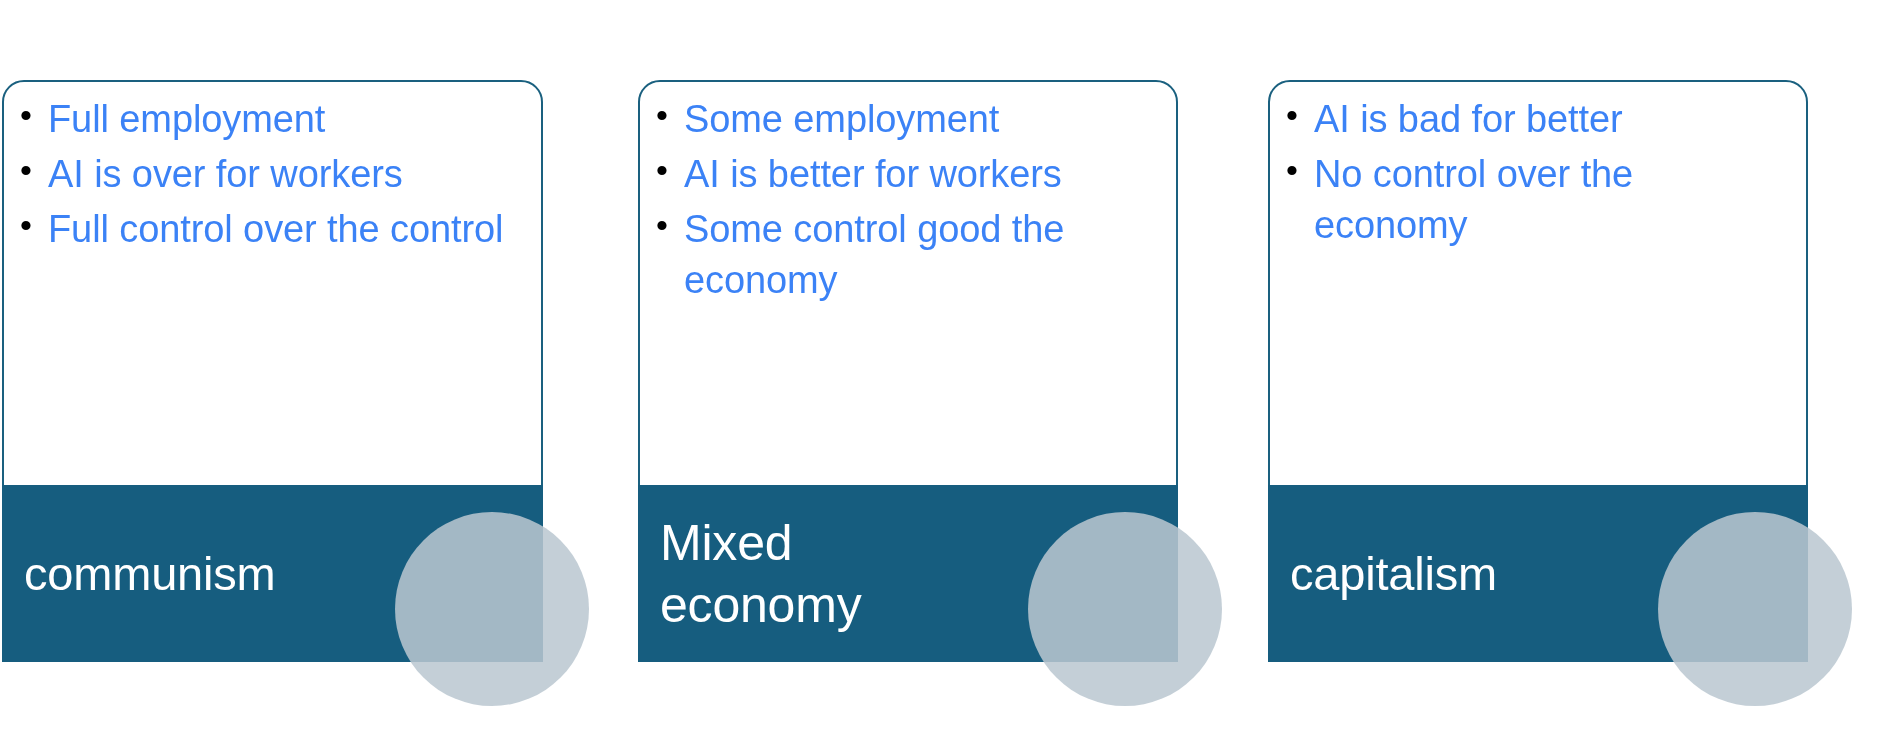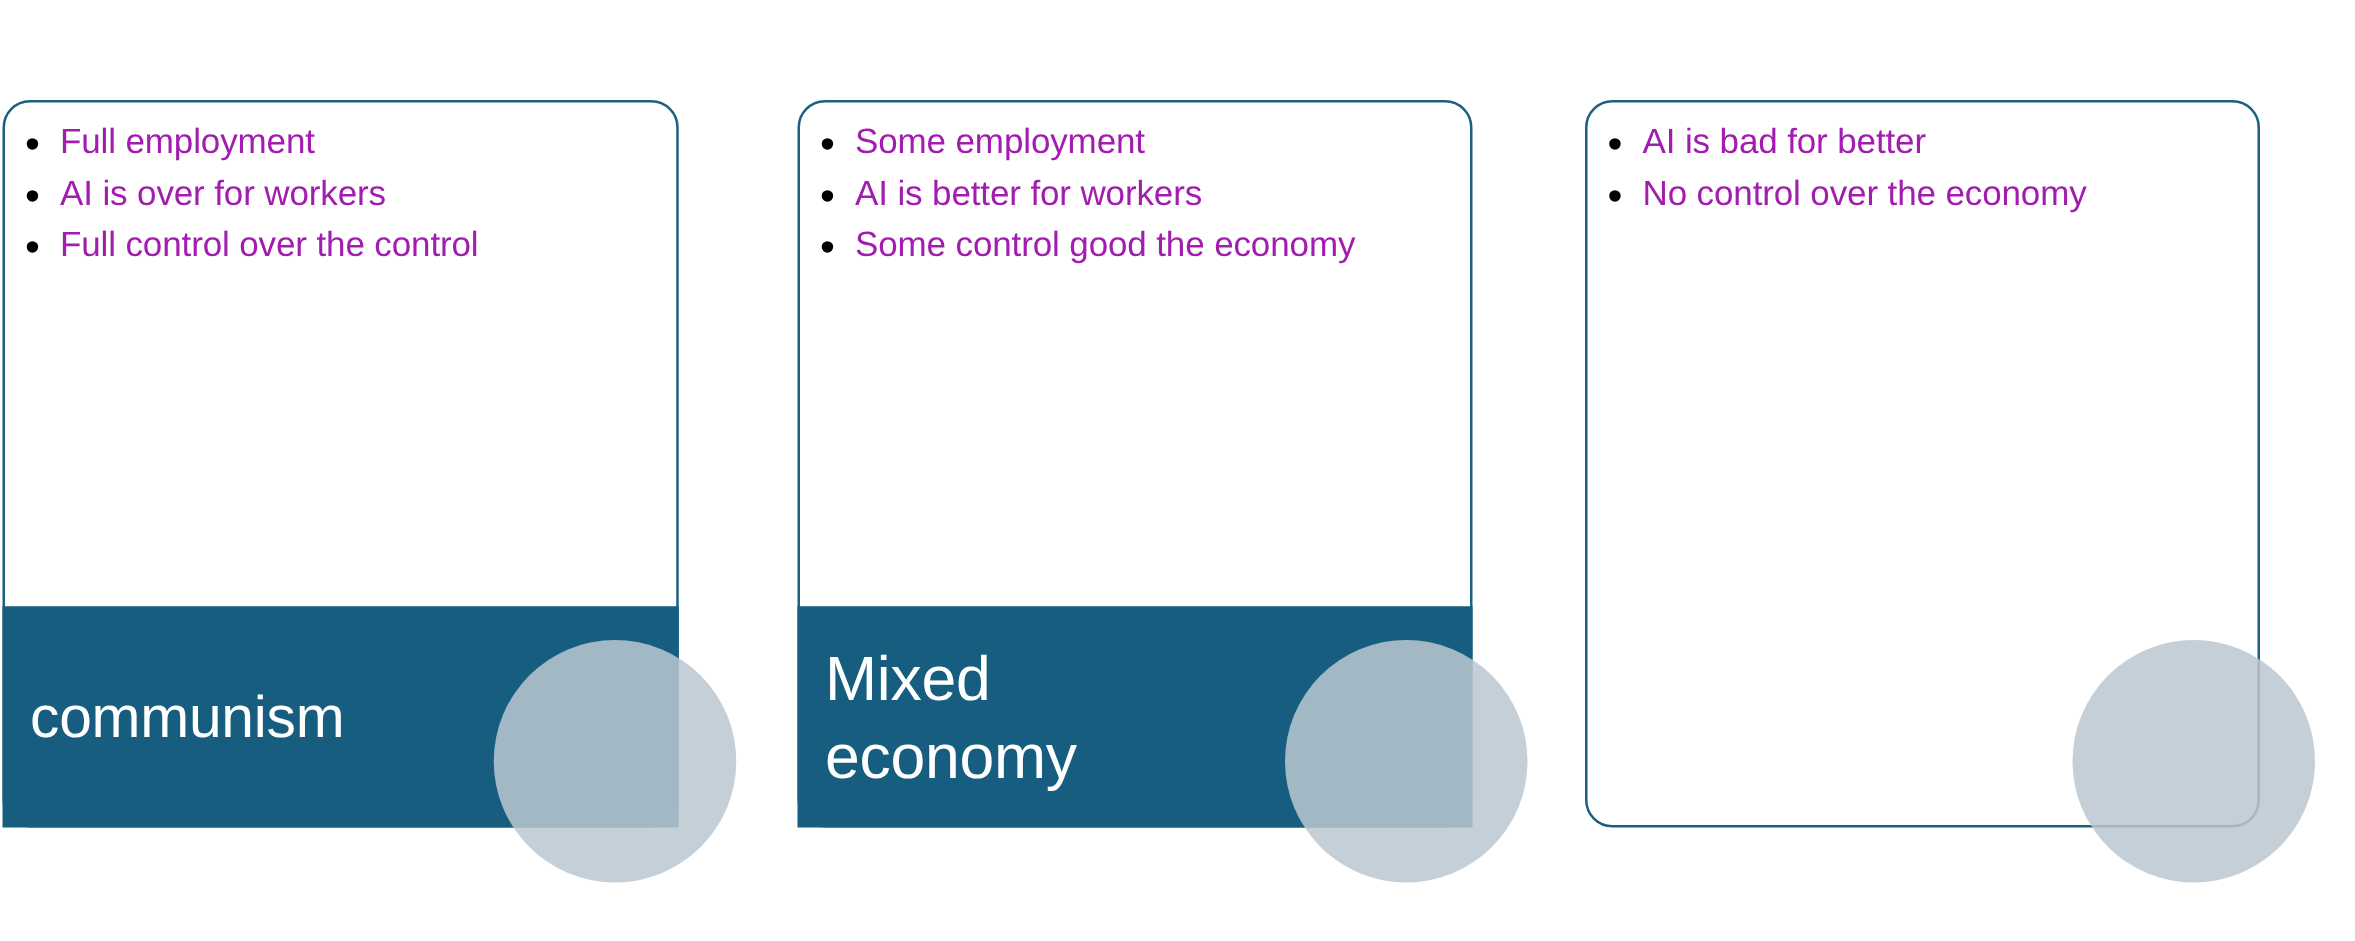--- a/index.html
+++ b/index.html
@@ -47,23 +47,23 @@
     left: 0;
     top: 0;
     right: 0;
     margin: 0;
     padding: 14px 18px 0 46px;
     list-style: none;
     box-sizing: border-box;
   }
   .bullets li {
     position: relative;
-    font-size: 28px;
+    font-size: 38px;
     line-height: 1.34;
-    color: #a21caf;
+    color: #3b82f6;
     margin: 0 0 4px 0;
     letter-spacing: -0.1px;
   }
   .bullets li::before {
     content: "\2022";
     position: absolute;
     left: -28px;
     top: -1px;
     font-size: 34px;
     line-height: 1.34;
@@ -144,16 +144,19 @@
   <div class="deco-circle" style="left:1028px; top:512px;"></div>
 
   <div class="card" style="left:1268px; width:540px;">
     <div class="card-outline"></div>
 
     <ul class="bullets">
       <li>AI is bad for better</li>
       <li>No control over the economy</li>
     </ul>
 
+    <div class="band">
+      <div class="band-label">capitalism</div>
+    </div>
   </div>
   <div class="deco-circle" style="left:1658px; top:512px;"></div>
 
 </div>
 
 </body></html>

